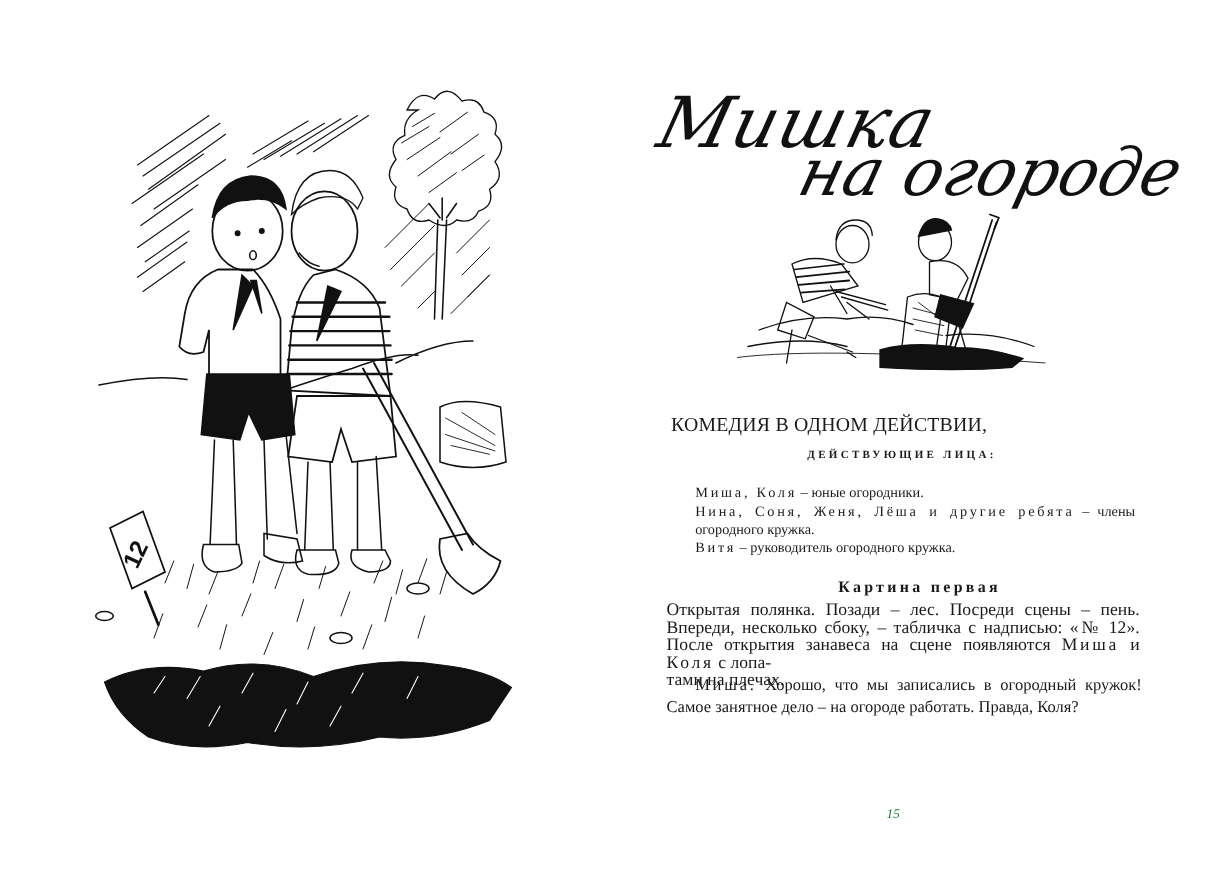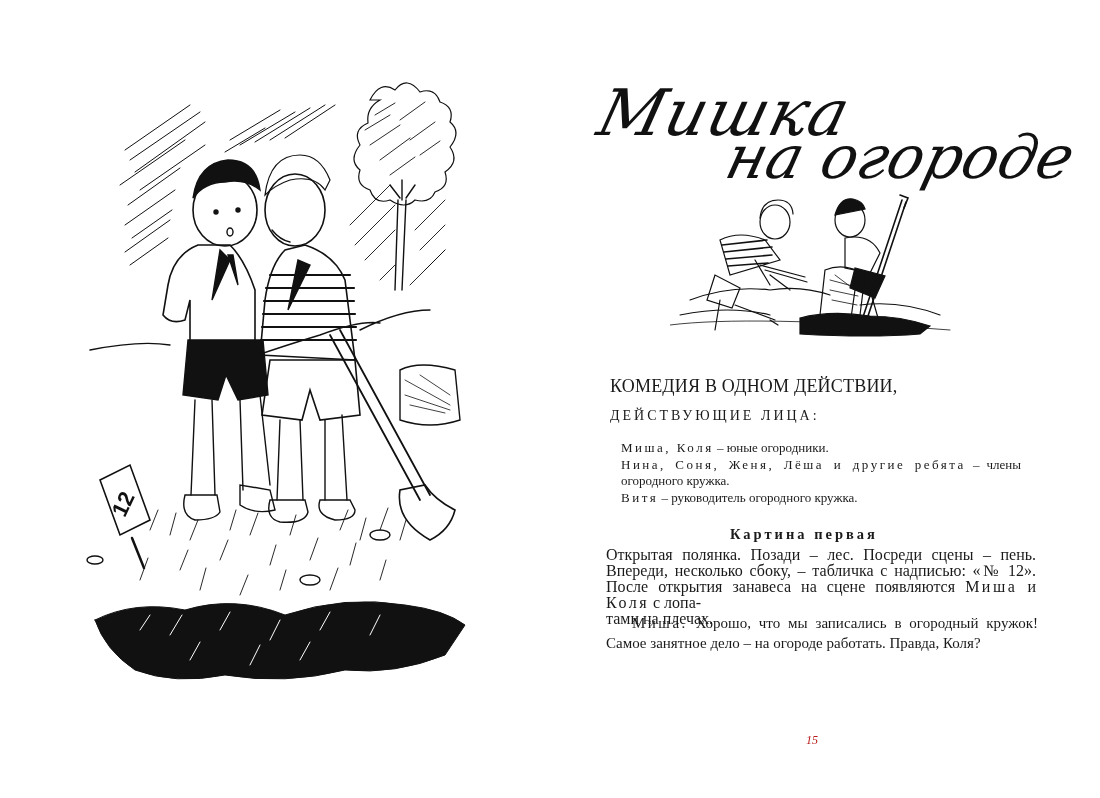--- a/index.html
+++ b/index.html
@@ -21,40 +21,40 @@
     position: absolute; left: 138px; top: 50px;
     font-family: "DejaVu Serif", serif; font-style: italic; font-size: 60px;
     transform: skewX(-14deg); color: #111; white-space: nowrap;
   }
   .small-illustration { position: absolute; left: 120px; top: 190px; width: 285px; height: 150px; }
   .subtitle {
     position: absolute; left: 60px; top: 362px; width: 420px; 
     font-size: 18px; line-height: 19px; letter-spacing: 0.2px; margin-top: 15px;
   }
   .cast-heading {
-    position: absolute; left: 60px; top: 408px; width: 420px; 
-    font-weight: normal; font-size: 14px; letter-spacing: 3px;
-  }
-  .cast-list { position: absolute; left: 71px; top: 440px; width: 400px; font-size: 13px; line-height: 16.5px; }
+    position: absolute; left: 60px; top: 408px; width: 420px; text-align: center;
+    font-weight: bold; font-size: 10px; letter-spacing: 3px;
+  }
+  .cast-list { position: absolute; left: 82px; top: 440px; width: 400px; font-size: 13px; line-height: 16.5px; }
   .cast-item { margin: 0; }
   .spaced { letter-spacing: 2.5px; }
   .scene-heading {
-    position: absolute; left: 44px; top: 526px; width: 420px; text-align: center;
+    position: absolute; left: 76px; top: 526px; width: 420px; text-align: center;
     font-weight: bold; font-size: 14.5px; letter-spacing: 3px;
   }
   .stage-direction {
     position: absolute; left: 56px; top: 547px; width: 430px;
     font-size: 16px; line-height: 16px; text-align: justify; text-align-last: left;
   }
   .stage-direction .last { display: block; }
   .dialogue { position: absolute; left: 56px; top: 614px; width: 432px; font-size: 15px; line-height: 19.5px; }
   .dialogue p { margin: 0; text-indent: 26px; text-align: justify; }
   .speaker { letter-spacing: 2.5px; }
   .page-number {
-    position: absolute; left: 256px; top: 733px; font-style: italic; font-size: 12px; color: #b91c1c;
+    position: absolute; left: 256px; top: 733px; font-style: italic; font-size: 12px; color: #15803d;
   }
 </style>
 </head>
 <body>
 
 <div class="spread">
 
   <div class="left-page">
     <svg class="left-illustration" viewBox="0 0 470 670" xmlns="http://www.w3.org/2000/svg">
       <g stroke="#111" fill="none" stroke-width="1.4" stroke-linecap="round">

